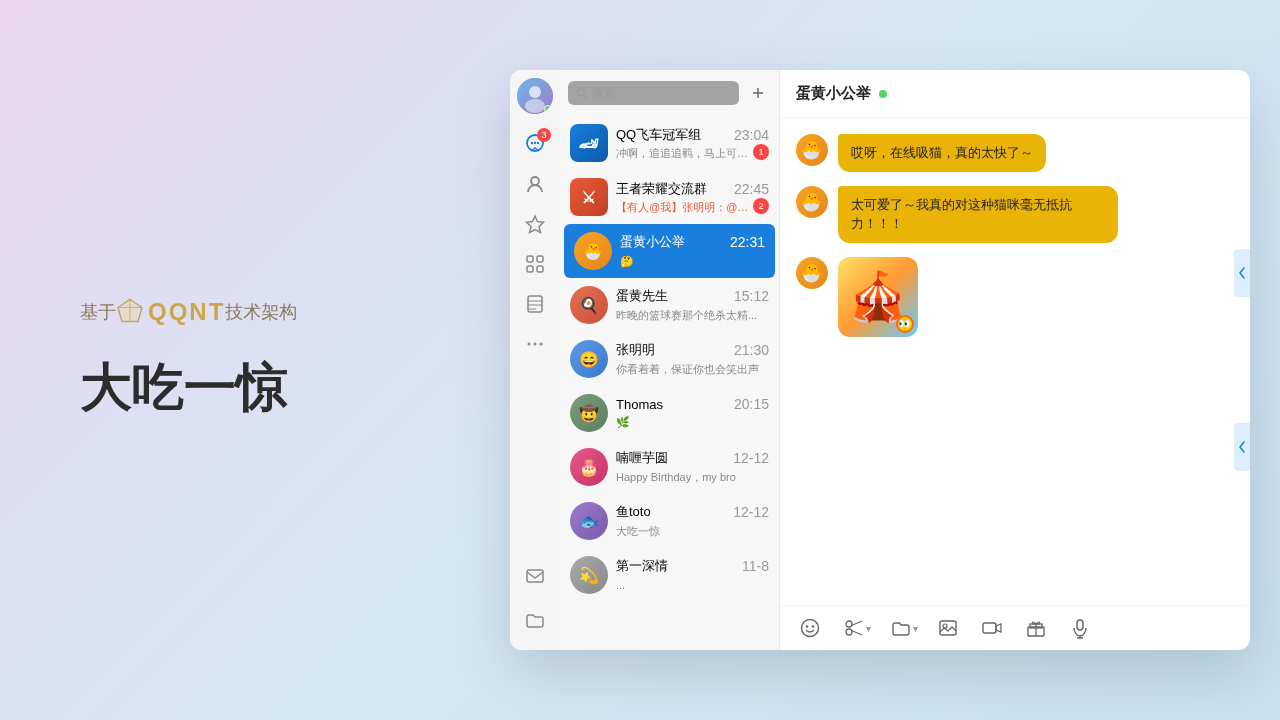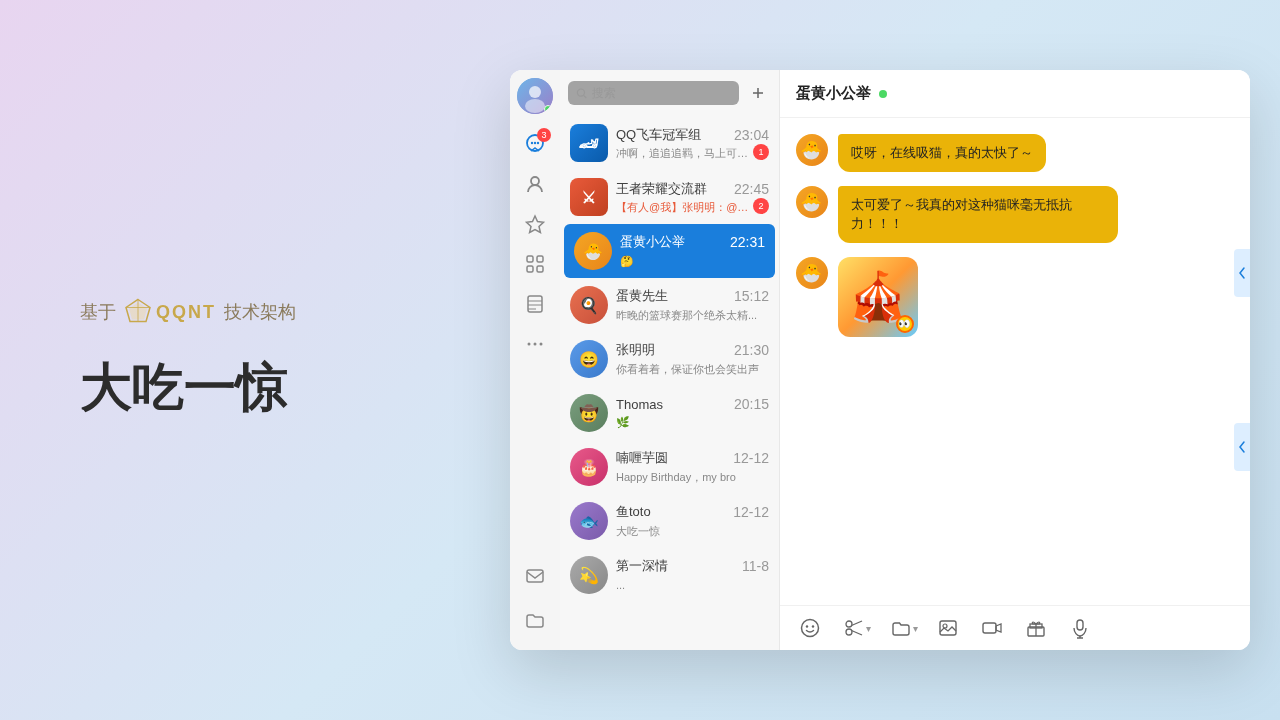--- a/index.html
+++ b/index.html
@@ -16,37 +16,37 @@
     .bg-text {
       position: absolute;
       left: 80px;
       top: 50%;
       transform: translateY(-50%);
       z-index: 1;
     }
     .bg-text .brand-line {
       display: flex;
       align-items: center;
-      gap: 8px;
+      gap: 0;
       color: #8a7a5a;
       font-size: 18px;
       font-weight: 400;
       margin-bottom: 27px;
     }
     .qqnt-logo {
       display: flex;
       align-items: center;
       gap: 4px;
     }
     .qqnt-diamond {
       width: 28px;
       height: 28px;
     }
     .qqnt-text {
-      font-size: 18px;
+      font-size: 24px;
       font-weight: 700;
       color: #c8a84b;
       letter-spacing: 2px;
     }
     .bg-text .main-title {
       font-size: 52px;
       font-weight: 700;
       color: #2c2c2c;
     }
 
@@ -205,21 +205,21 @@
       align-items: center;
       justify-content: center;
       font-size: 11px;
       color: white;
       font-weight: 600;
       overflow: hidden;
     }
     .chat-avatar.group { border-radius: 8px; }
     .chat-info { flex: 1; min-width: 0; }
     .chat-header { display: flex; justify-content: space-between; align-items: center; }
-    .chat-name { font-size: 13px; font-weight: 500; color: #404040; white-space: nowrap; overflow: hidden; text-overflow: ellipsis; }
+    .chat-name { font-size: 13px; font-weight: 500; color: #000000; white-space: nowrap; overflow: hidden; text-overflow: ellipsis; }
     .chat-time { font-size: 14px; color: #999; flex-shrink: 0; margin-left: 16px; }
     .chat-preview { font-size: 11px; color: #888; white-space: nowrap; overflow: hidden; text-overflow: ellipsis; margin-top: 2px; }
     .unread-badge {
       background: #ff4444;
       color: white;
       font-size: 9px;
       min-width: 16px;
       height: 16px;
       border-radius: 8px;
       display: flex;

